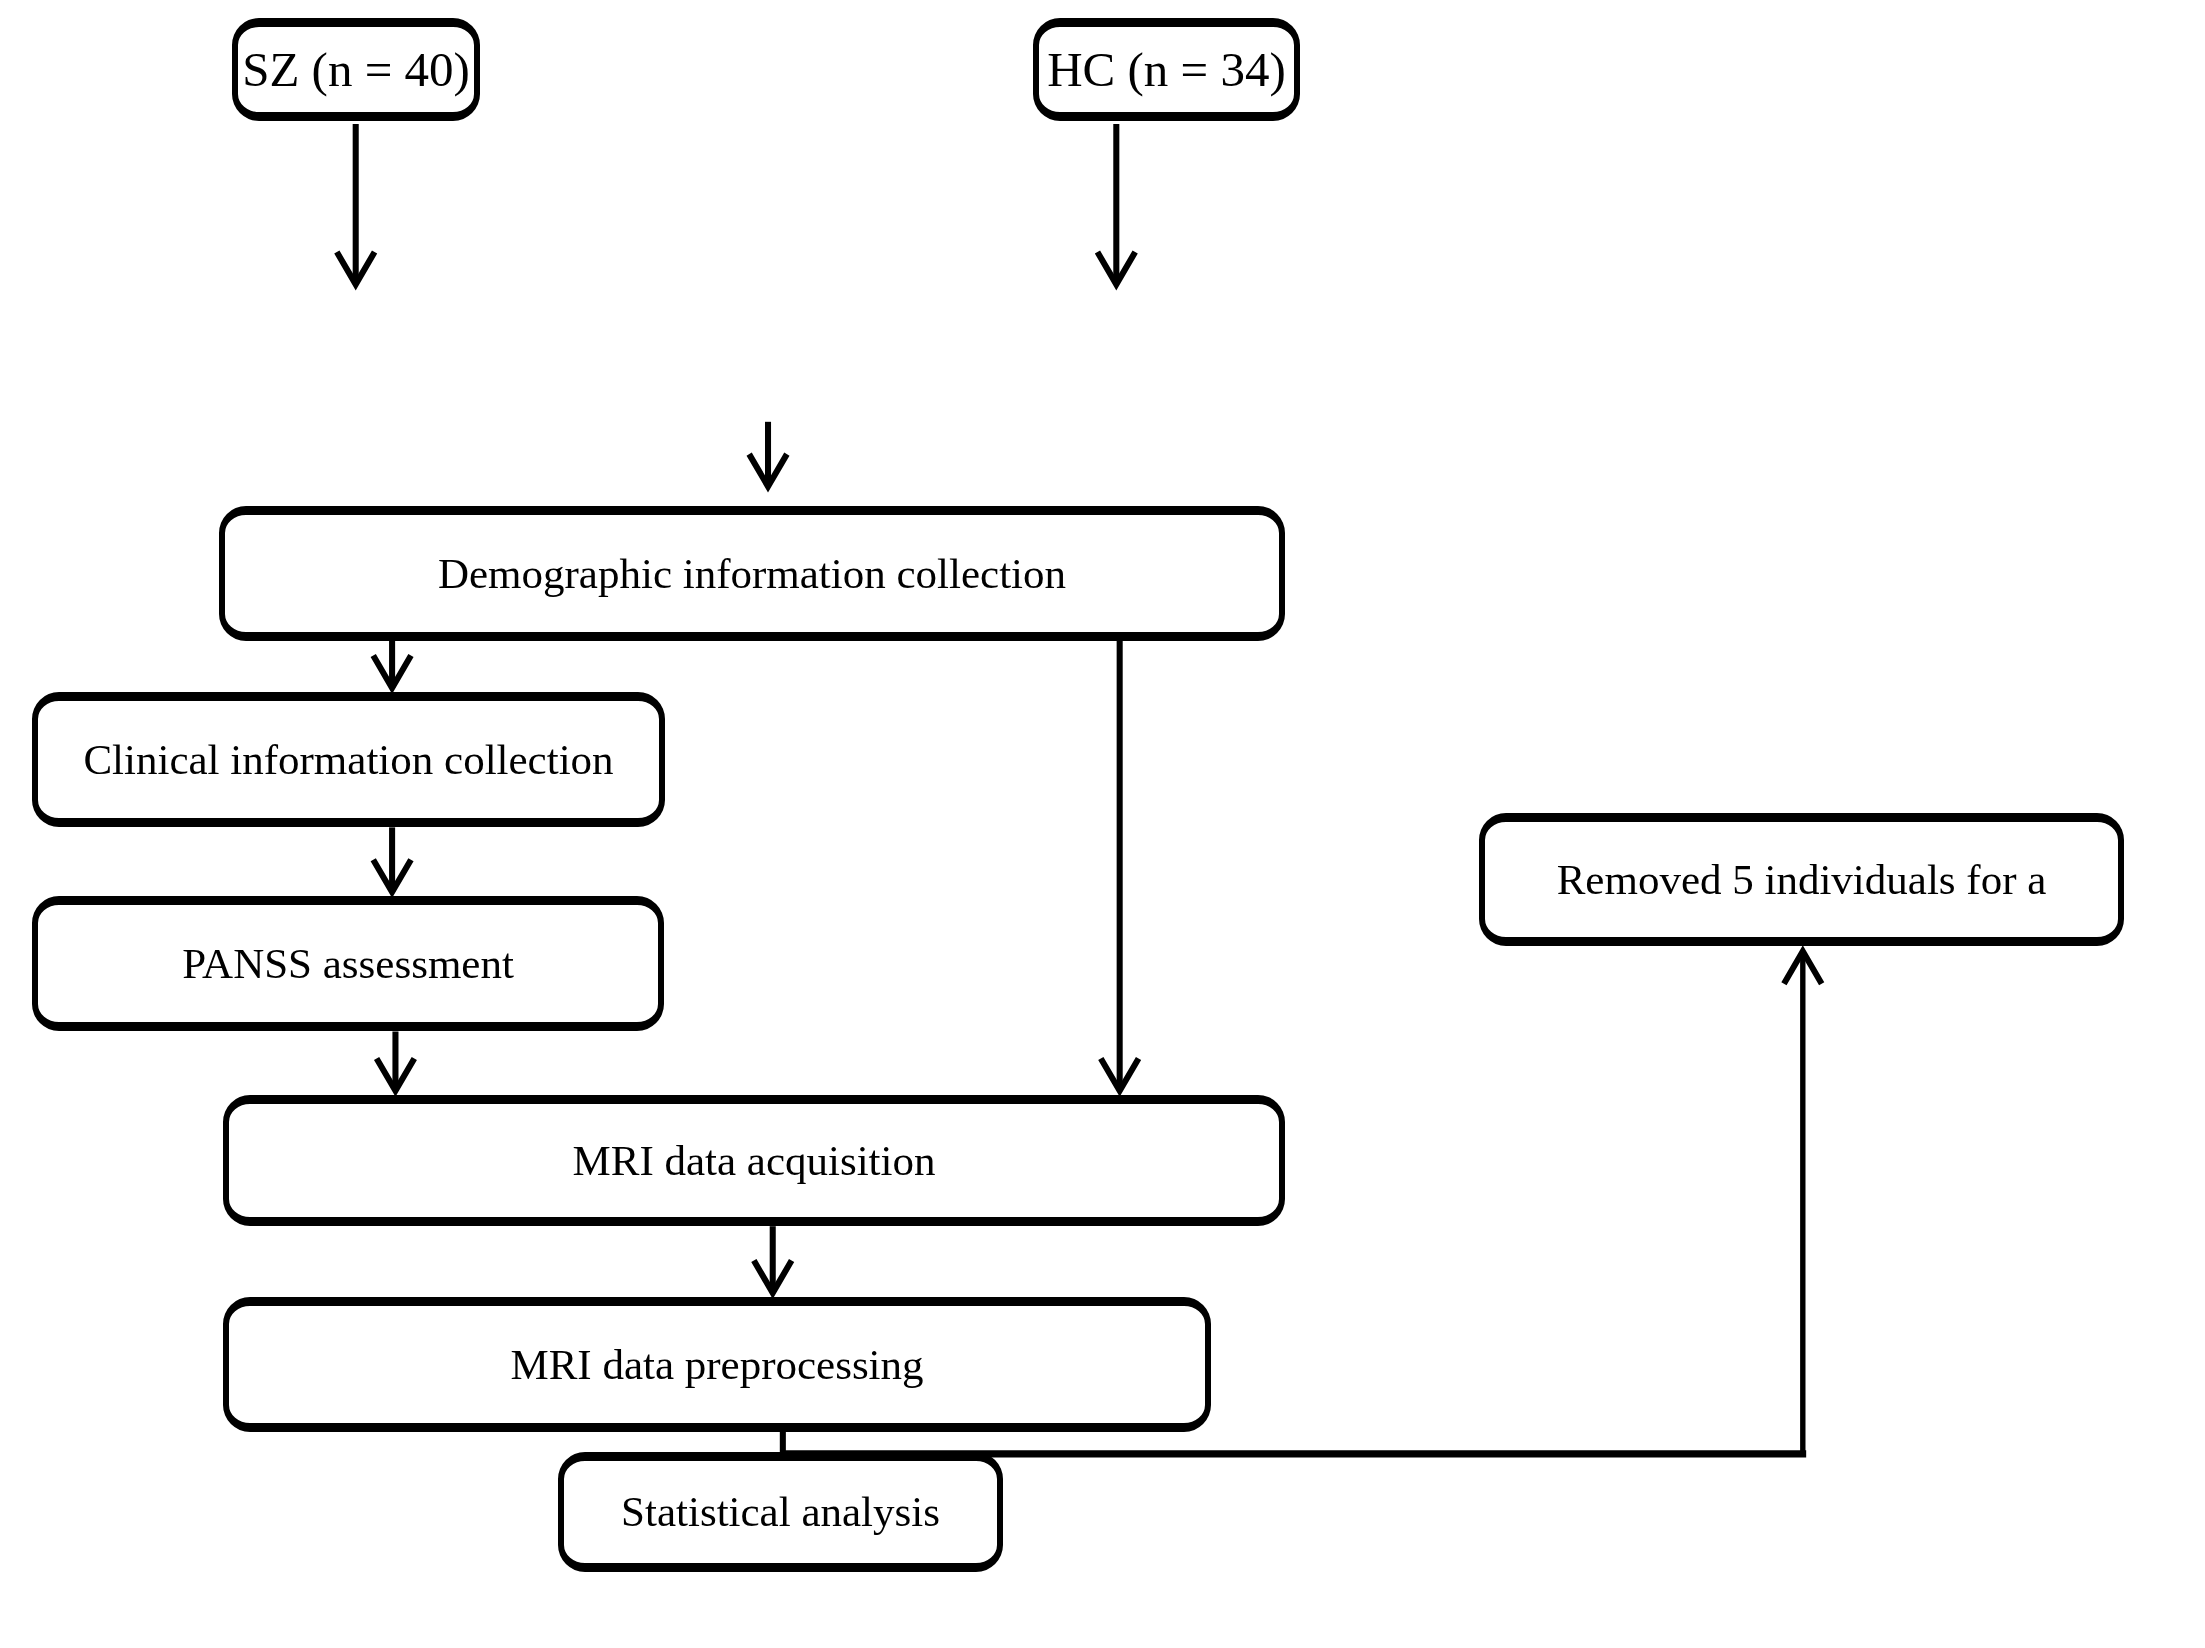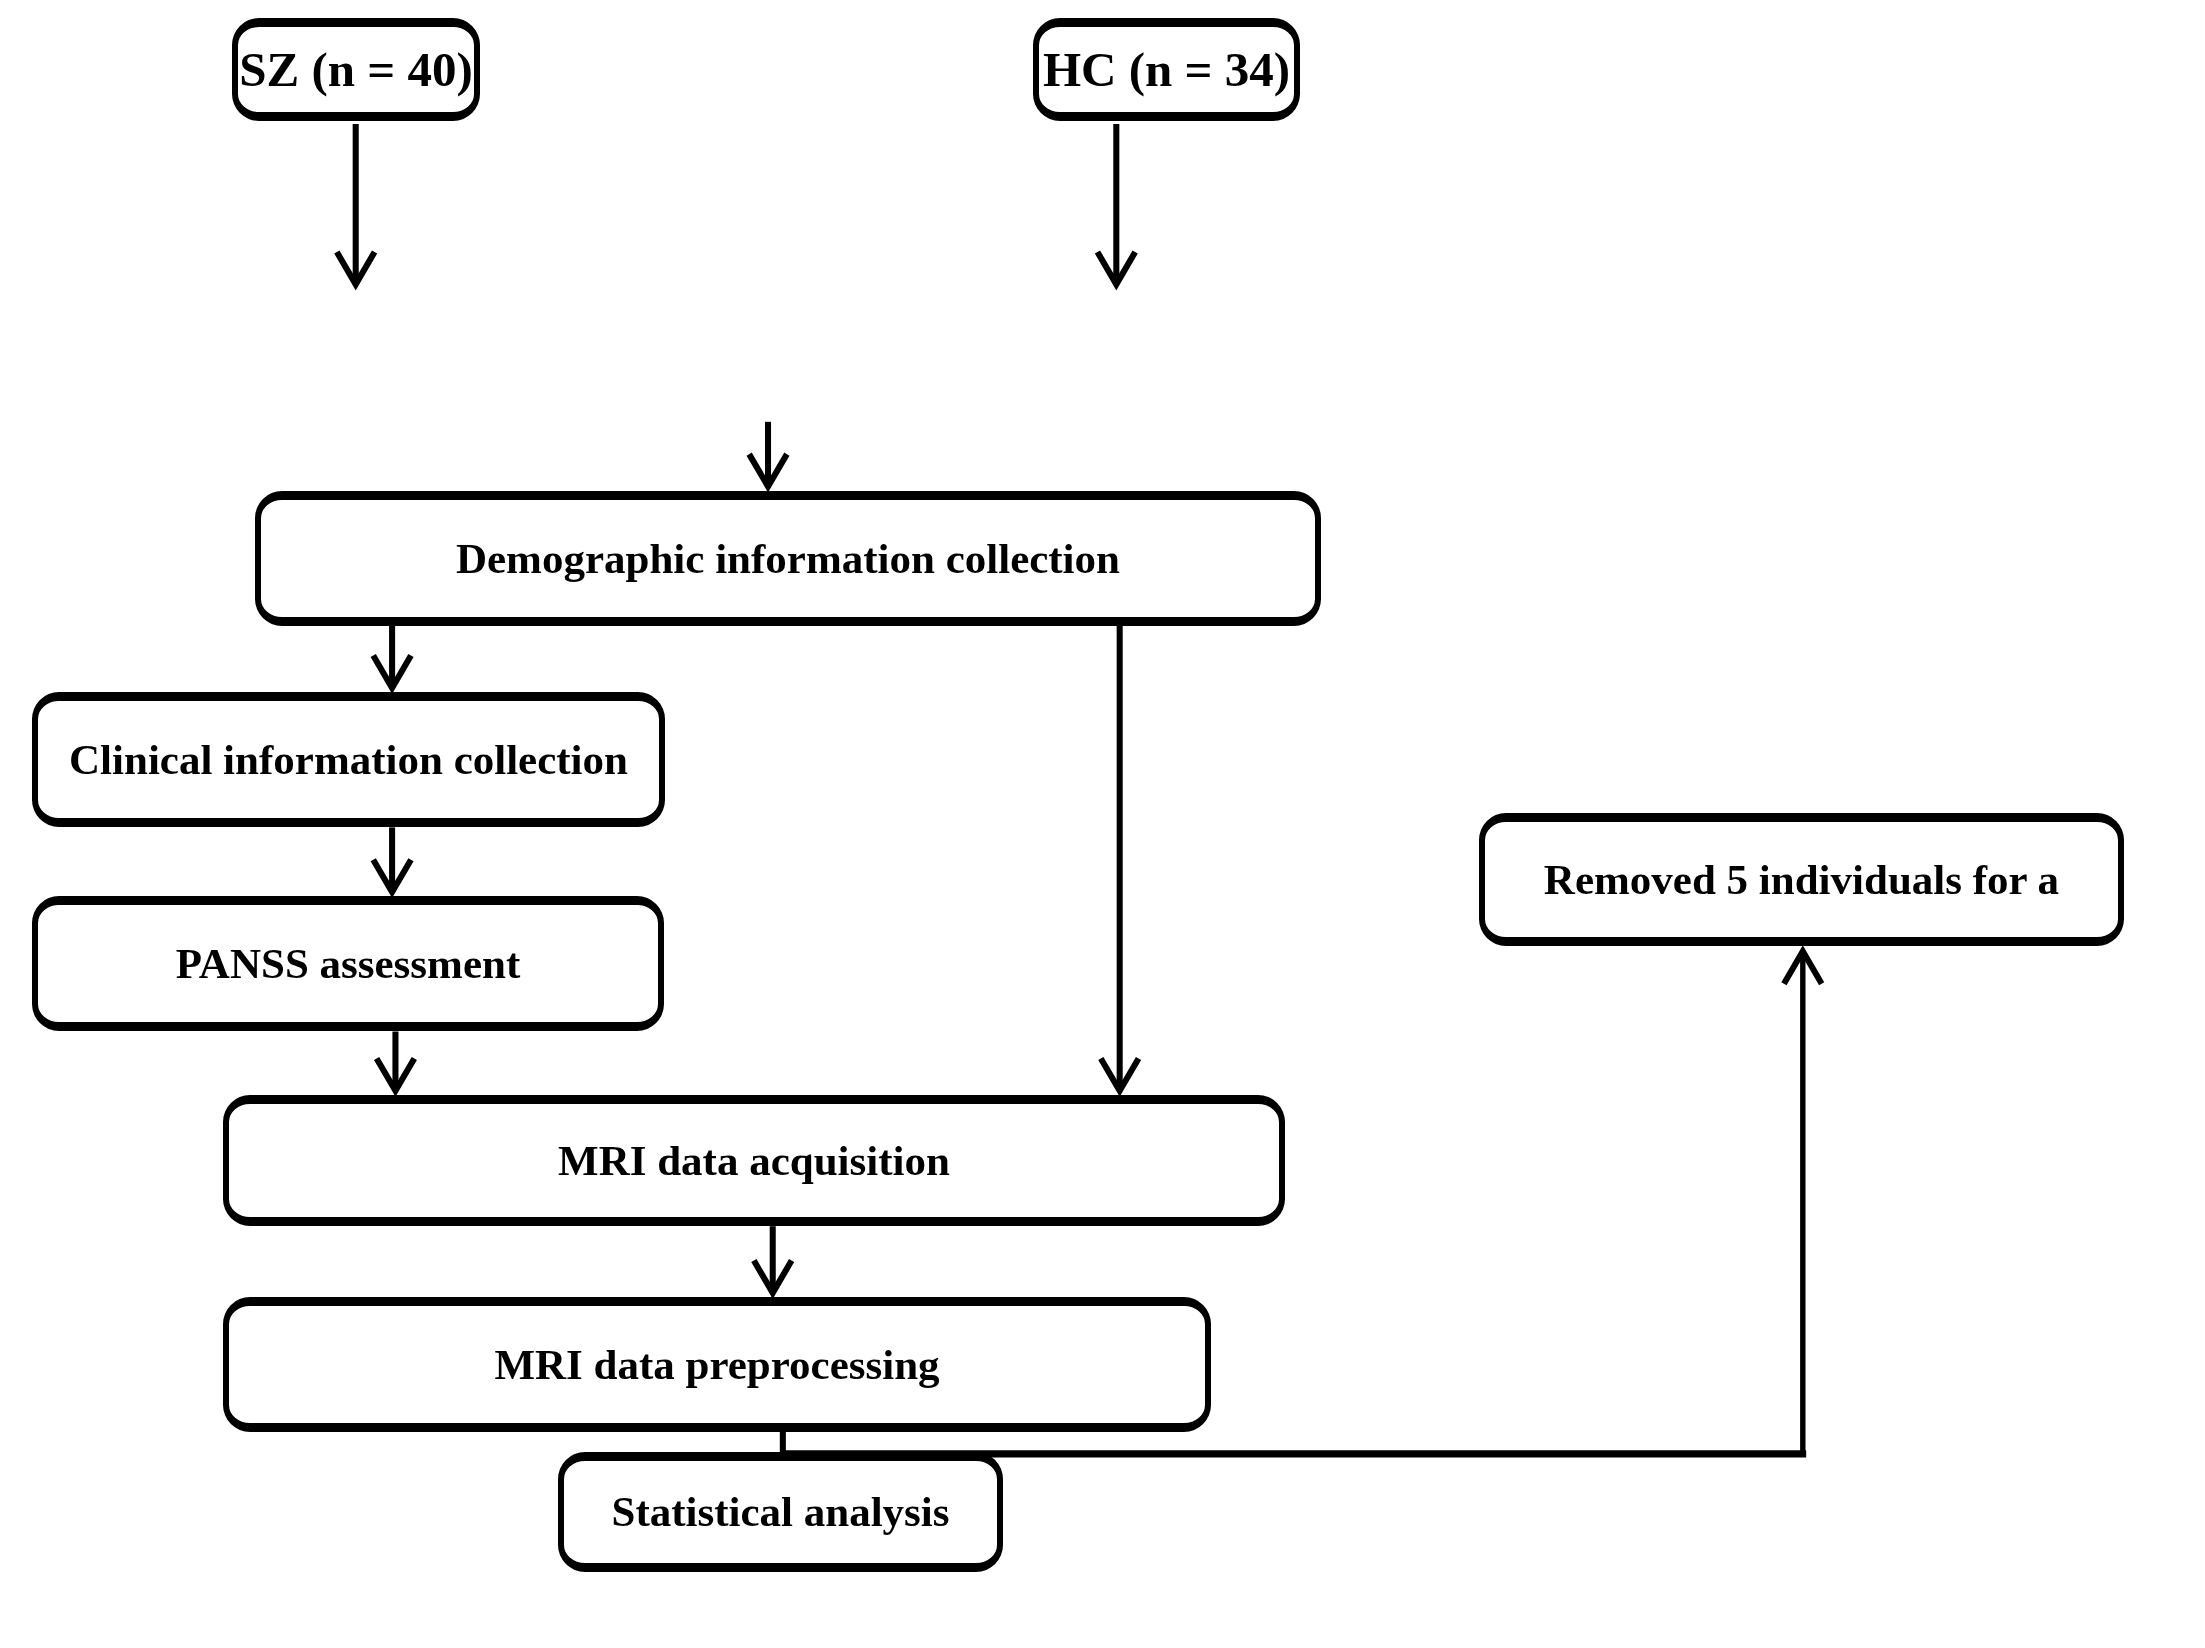--- a/index.html
+++ b/index.html
@@ -27,21 +27,21 @@
     background: #ffffff;
     border: 6.7px solid #000000;
     border-top-width: 9.4px;
     border-bottom-width: 9.4px;
     border-radius: 27px;
     display: flex;
     flex-direction: column;
     align-items: center;
     justify-content: center;
     text-align: center;
-    font-weight: 700;
+    font-weight: 400;
     font-size: 43px;
     line-height: 1.25;
     color: #000000;
     white-space: nowrap;
   }
   .node.big-label {
     font-size: 49px;
   }
   .node .line {
     display: block;
@@ -74,21 +74,21 @@
 
   <div class="node big-label" style="left:232px; top:18px; width:248px; height:103px;">
     <span class="line">SZ (n = 40)</span>
   </div>
 
   <div class="node big-label" style="left:985px; top:18px; width:267px; height:103px;margin-left:48px;">
     <span class="line">HC (n = 34)</span>
   </div>
 
 
-  <div class="node" style="left:219px; top:491px; width:1066px; height:135px;margin-left:36px;">
+  <div class="node" style="left:219px; top:506px; width:1066px; height:135px;">
     <span class="line">Demographic information collection</span>
   </div>
 
   <div class="node" style="left:32px; top:896px; width:632px; height:135px;">
     <span class="line">PANSS assessment</span>
   </div>
 
   <div class="node" style="left:32px; top:692px; width:633px; height:135px;">
     <span class="line">Clinical information collection</span>
   </div>

